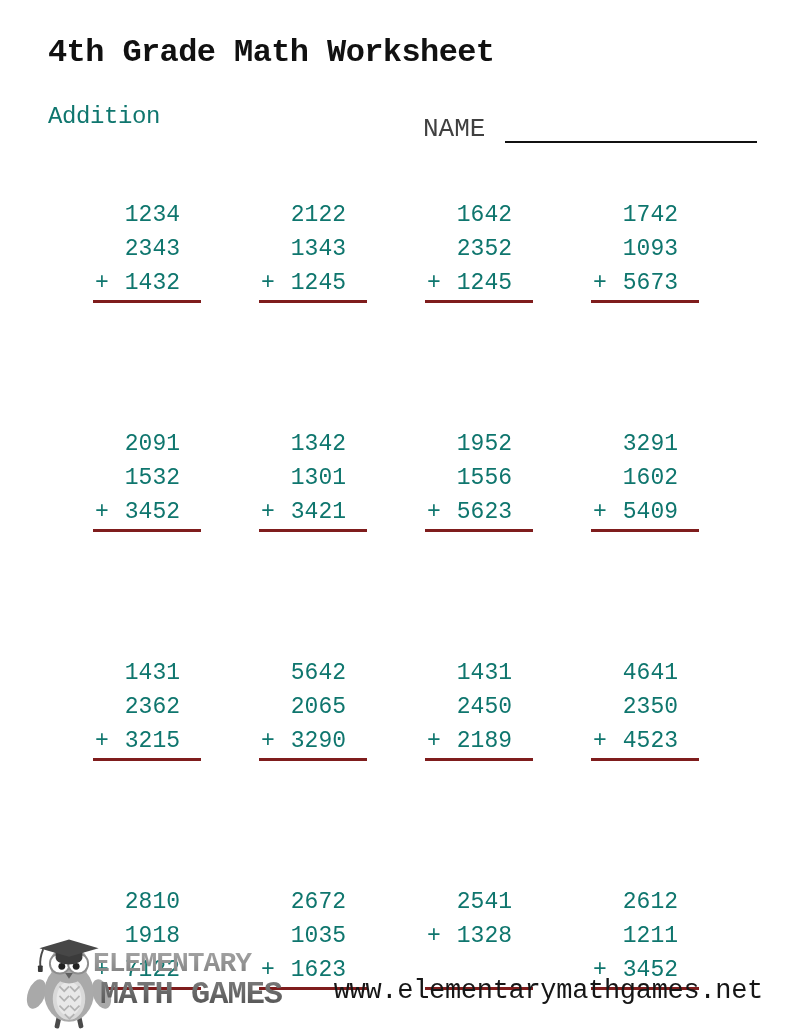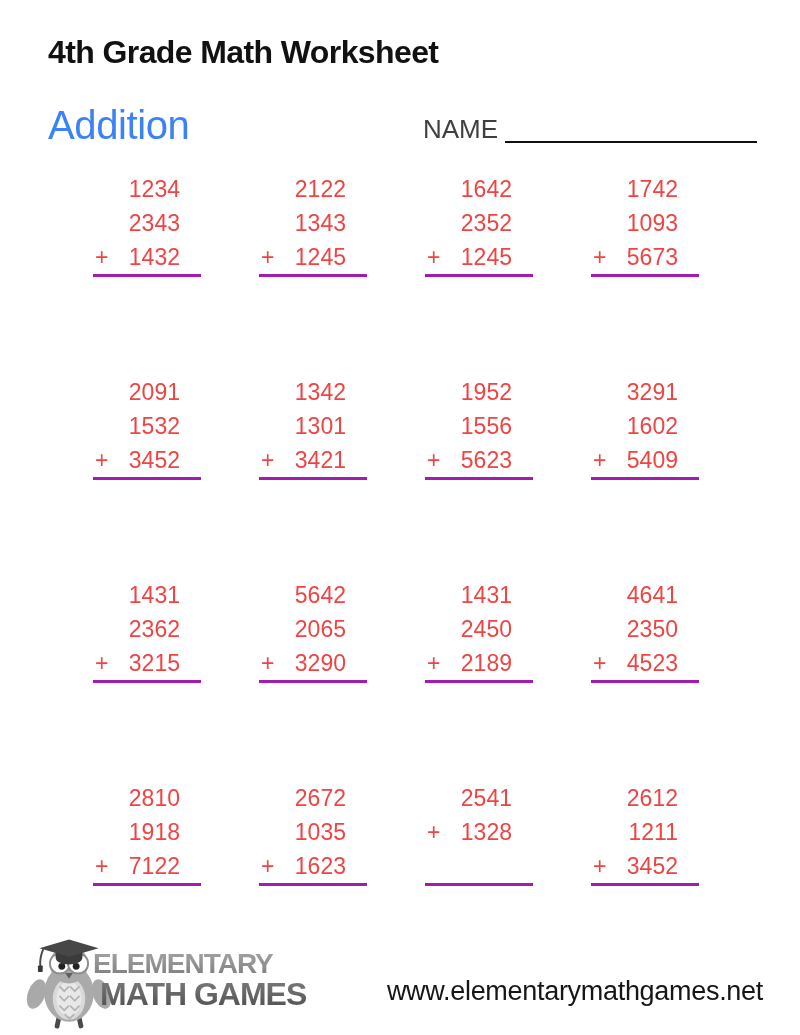--- a/index.html
+++ b/index.html
@@ -2,39 +2,39 @@
 <html><head>
 <meta charset="utf-8">
 <style>
   * { margin: 0; padding: 0; box-sizing: border-box; }
   html, body { background: #ffffff; }
   .page {
     position: relative;
     width: 800px;
     height: 1035px;
     background: #ffffff;
-    font-family: Liberation Sans, sans-serif;
+    font-family: Liberation Mono, monospace;
     color: #161616;
     overflow: hidden;
   }
   .title {
     position: absolute;
     left: 48px; top: 34px;
     font-size: 32px;
     font-weight: 600;
     letter-spacing: -0.6px;
     color: #111;
   }
   .heading {
     position: absolute;
     left: 48px; top: 103px;
-    font-size: 40px;
+    font-size: 24px;
     font-weight: 400;
     letter-spacing: -0.4px;
-    color: #3b82f6;
+    color: #0f766e;
   }
   .name-label {
     position: absolute;
     left: 423px; top: 114px;
     font-size: 26px;
     font-weight: 400;
     color: #404040;
   }
   .name-line {
     position: absolute;
@@ -46,23 +46,24 @@
     position: absolute;
     left: 93px; top: 172px;
     display: grid;
     grid-template-columns: repeat(4, 108px);
     column-gap: 58px;
     row-gap: 98px;
   }
   .problem {
     width: 108px;
     height: 105px;
-    border-bottom: 3px solid #a21caf;
+    border-bottom: 3px solid #7f1d1d;
     font-size: 23px;
-    color: #ef4444;
+    color: #0f766e;
+    margin-top: 26px;
   }
   .addend {
     height: 34px;
     line-height: 34px;
     text-align: right;
     padding-right: 21px;
   }
   .sum-row {
     height: 34px;
     line-height: 34px;

